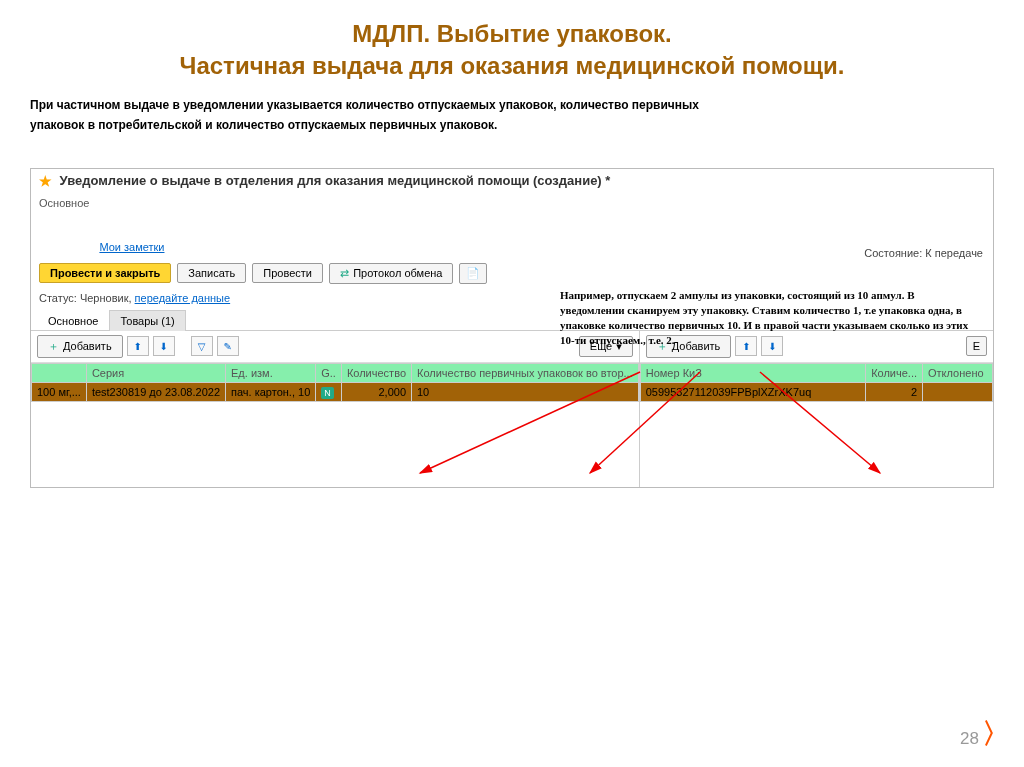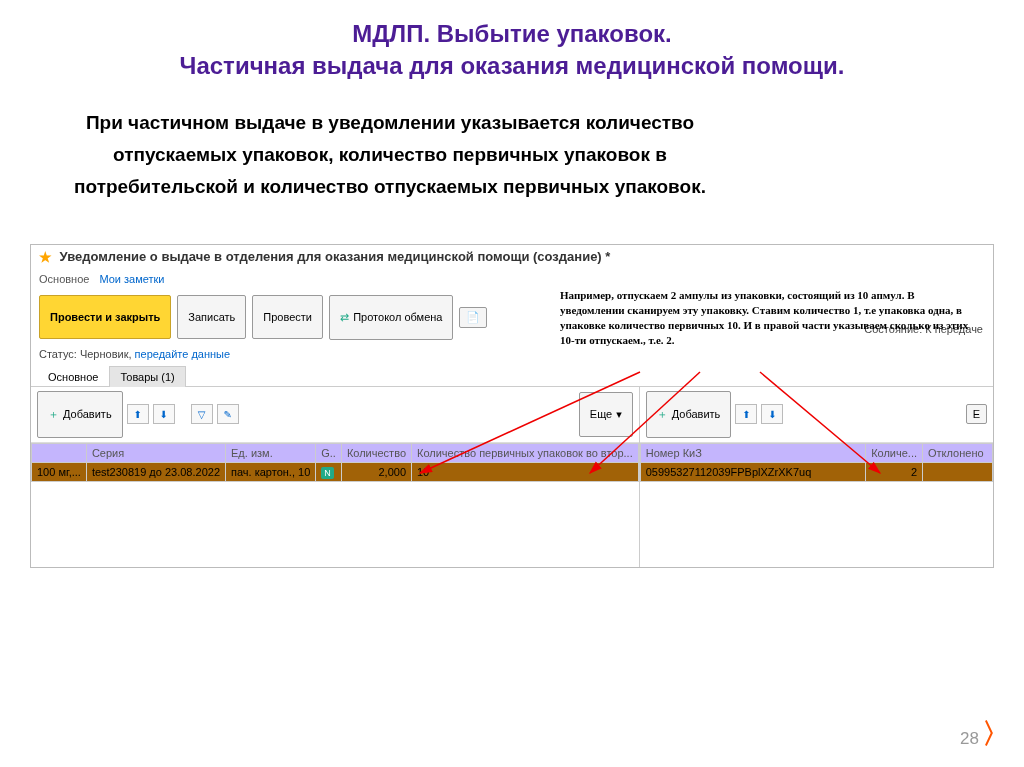--- a/index.html
+++ b/index.html
@@ -1,43 +1,43 @@
 <!DOCTYPE html>
 <html><head>
 <meta charset="utf-8">
 <style>
 * { box-sizing: border-box; margin: 0; padding: 0; }
 body { font-family: Arial, sans-serif; background: #fff; width: 1024px; height: 767px; position: relative; }
 .slide { width: 100%; height: 100%; padding: 18px 30px; position: relative; }
-.title { text-align: center; font-size: 24px; font-weight: bold; color: #4c1d95; line-height: 1.35; margin-bottom: 24px; }
-.desc { font-size: 19px; font-weight: bold; color: #000; line-height: 1.7; margin-bottom: 40px; max-width: 720px; text-align: center; }
+.title { text-align: center; font-size: 24px; font-weight: bold; color: #a16207; line-height: 1.35; margin-bottom: 12px; }
+.desc { font-size: 12px; font-weight: bold; color: #000; line-height: 1.7; margin-bottom: 32px; max-width: 720px; }
 .app-window { border: 1px solid #bbb; background: #fff; position: relative; }
 .titlebar { display: flex; align-items: center; padding: 4px 8px; font-size: 13px; font-weight: bold; color: #333; }
 .titlebar .star { color: #ffa500; margin-right: 8px; font-size: 14px; }
 .nav-tabs1 { padding: 4px 8px; font-size: 11px; display: flex; gap: 10px; }
 .nav-tabs1 .inactive { color: #555; }
-.nav-tabs1 .link { color: #0066cc; cursor: pointer; }
+.nav-tabs1 .link { color: #0066cc; text-decoration: underline; cursor: pointer; margin-top: 44px; }
 .toolbar { padding: 6px 8px; display: flex; gap: 6px; align-items: center; font-size: 11px; }
-.btn { border: 1px solid #999; background: #f5f5f5; padding: 15px 10px; border-radius: 2px; cursor: pointer; font-size: 11px; display: inline-flex; align-items: center; gap: 4px; }
+.btn { border: 1px solid #999; background: #f5f5f5; padding: 3px 10px; border-radius: 2px; cursor: pointer; font-size: 11px; display: inline-flex; align-items: center; gap: 4px; }
 .btn.primary { background: #ffd633; font-weight: bold; border-color: #c9a227; }
 .btn.icon-only { padding: 3px 6px; }
 .status-line { padding: 2px 8px 6px; font-size: 11px; color: #444; }
-.status-line .link { color: #0066cc; cursor: pointer; }
+.status-line .link { color: #0066cc; text-decoration: underline; cursor: pointer; }
 .status-right { position: absolute; right: 10px; top: 78px; font-size: 11px; color: #444; }
 .nav-tabs2 { display: flex; border-bottom: 1px solid #ccc; font-size: 11px; padding: 0 6px; }
 .tab { padding: 4px 10px; cursor: pointer; border: 1px solid transparent; border-bottom: none; margin-bottom: -1px; }
 .tab.active { border-color: #ccc; background: #e5e5e5; }
 .split { display: flex; }
 .pane-left { flex: 0 0 62%; border-right: 1px solid #ccc; }
 .pane-right { flex: 1; }
 .sub-toolbar { display: flex; align-items: center; padding: 4px 6px; gap: 4px; font-size: 11px; border-bottom: 1px solid #ddd; }
 .sub-toolbar .spacer { flex: 1; }
 .arrow-btn { border: 1px solid #bbb; background: #f8f8f8; width: 22px; height: 20px; display: inline-flex; align-items: center; justify-content: center; cursor: pointer; font-size: 10px; color: #0066cc; }
 .table { width: 100%; border-collapse: collapse; font-size: 11px; }
-.table th { background: #c4b5fd; border: 1px solid #ccc; padding: 3px 5px; text-align: left; font-weight: normal; color: #555; white-space: nowrap; overflow: hidden; }
+.table th { background: #86efac; border: 1px solid #ccc; padding: 3px 5px; text-align: left; font-weight: normal; color: #555; white-space: nowrap; overflow: hidden; }
 .table td { border: 1px solid #ccc; padding: 3px 5px; background: #fff; white-space: nowrap; overflow: hidden; }
 .table tr.highlight td { background: #a16207; }
 .badge { background: #2a8; color: #fff; font-size: 9px; padding: 1px 3px; border-radius: 2px; }
 .page-num { position: absolute; bottom: 18px; right: 45px; font-size: 17px; color: #999; }
 .chevron { position: absolute; bottom: 14px; right: 14px; font-size: 28px; color: #ff5500; font-weight: bold; }
 .annotation { position: absolute; left: 560px; top: 288px; width: 420px; font-size: 11px; font-family: "Times New Roman", serif; font-weight: bold; color: #000; line-height: 1.35; z-index: 10; }
 svg.arrows { position: absolute; left: 0; top: 0; pointer-events: none; z-index: 5; }
 .filler { height: 85px; }
 </style>
 </head>

